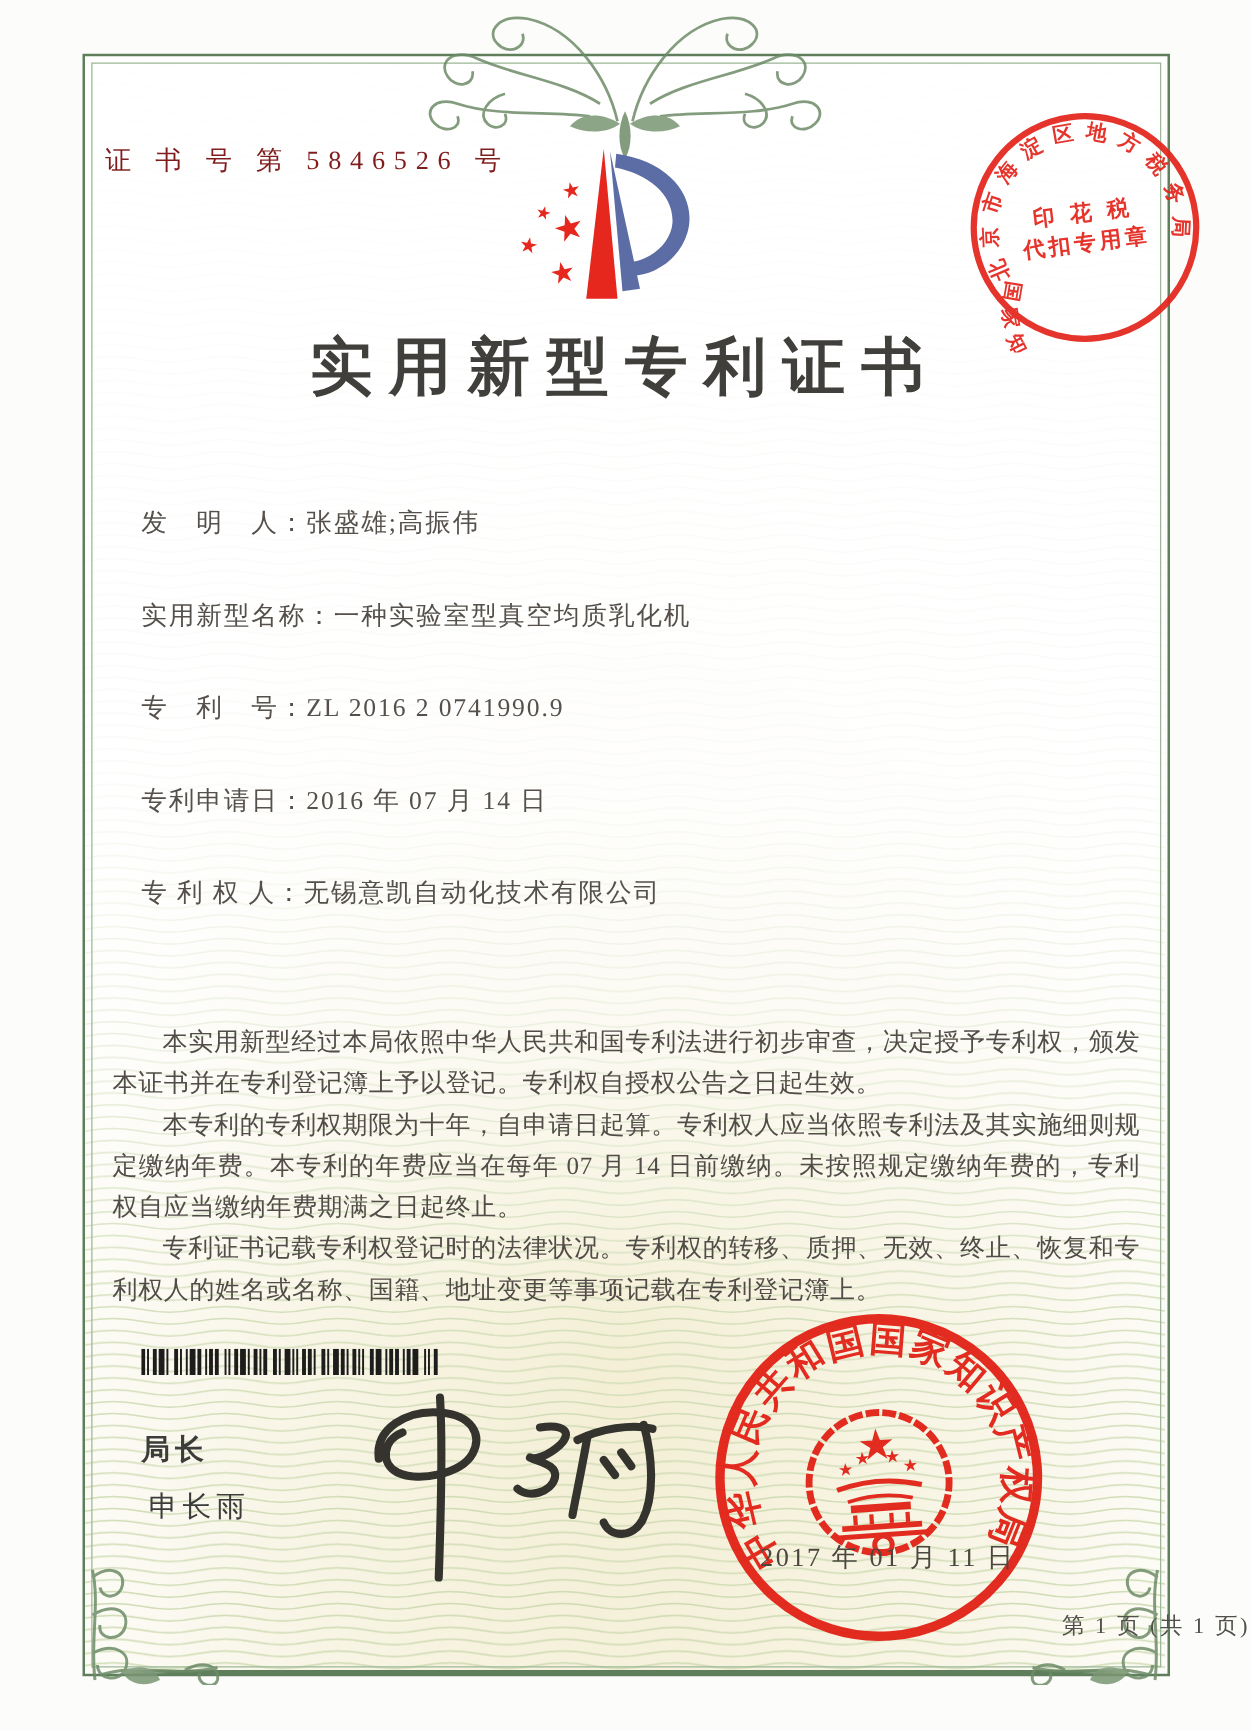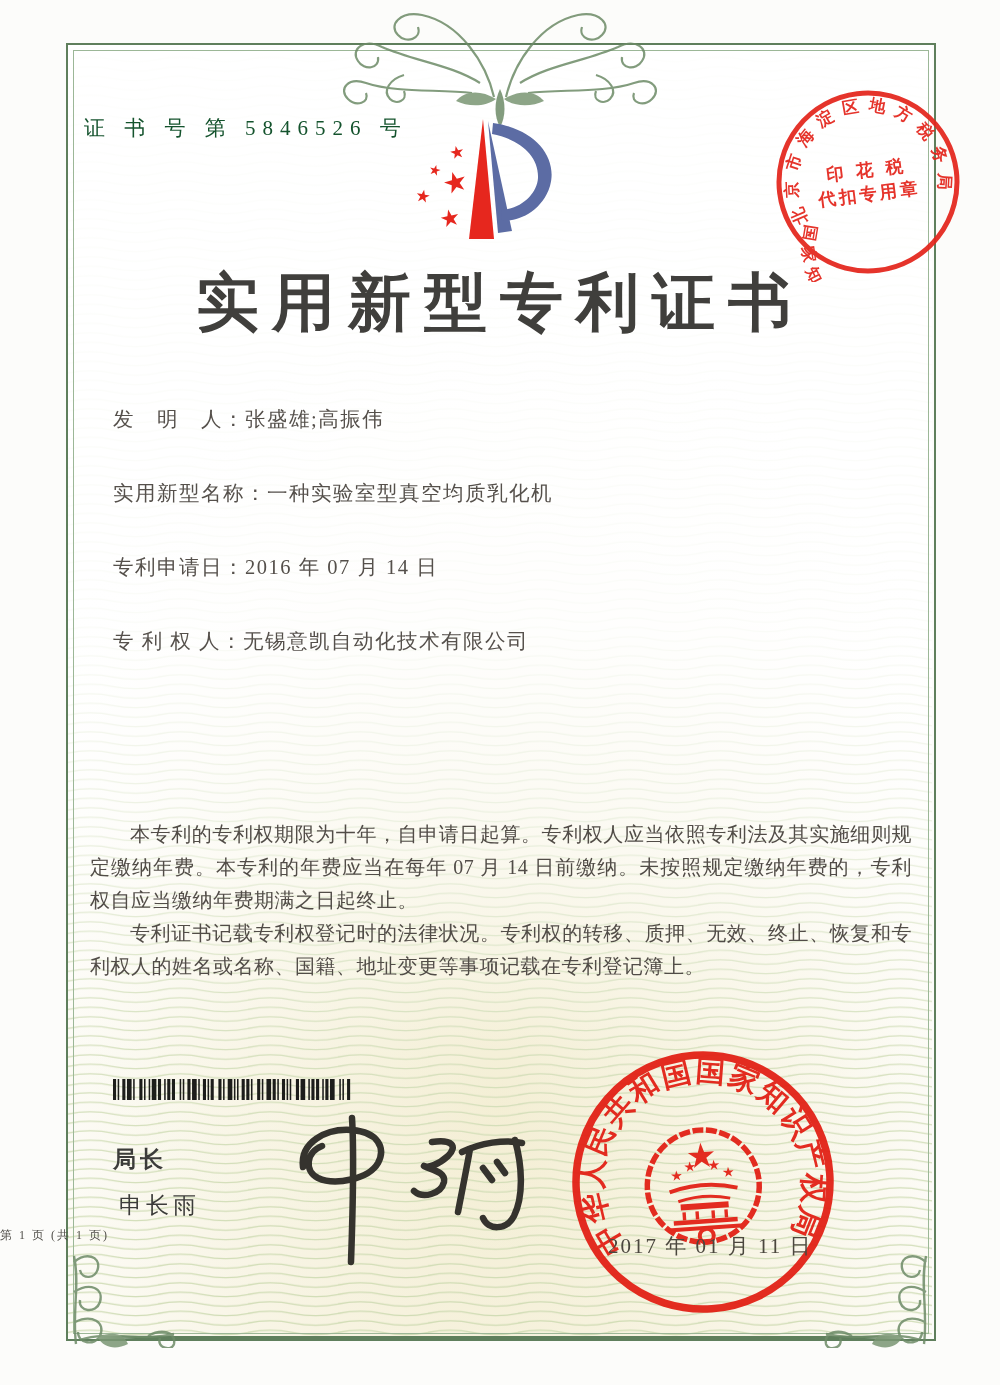--- a/index.html
+++ b/index.html
@@ -5,33 +5,33 @@
   html,body{margin:0;padding:0;background:#e9e9e6;}
   #page{position:relative;width:1000px;height:1385px;background:#fcfcfa;margin:0 auto;
         font-family:"Liberation Serif","DejaVu Serif",serif;overflow:hidden;}
   .abs{position:absolute;}
   
   .frame-outer{left:66px;top:43px;width:866px;height:1294px;border:2px solid #5f7f5c;}
   .frame-inner{left:73px;top:50px;width:854px;height:1282px;border:1px solid #9cb797;}
   .bottom-rule{left:95px;top:1336px;width:810px;height:4px;border-radius:2px;
       background:linear-gradient(to right,rgba(95,127,92,0),#5f7f5c 5%,#5f7f5c 95%,rgba(95,127,92,0));}
   
-  .certno{left:84px;top:114px;font-size:21px;letter-spacing:7px;color:#14532d;}
-  .title{left:0;right:0;top:260px;text-align:center;font-size:63px;font-weight:700;
+  .certno{left:84px;top:114px;font-size:21px;letter-spacing:7px;color:#7f1d1d;}
+  .title{left:0;right:0;top:260px;text-align:center;font-size:50px;font-weight:700;
          letter-spacing:13px;color:#403f3c;}
   .fields{left:113px;top:404px;width:760px;}
   .field-row{margin-bottom:43px;font-size:20.5px;line-height:31px;color:#55504b;letter-spacing:1.5px;white-space:nowrap;}
   .paras{left:90px;top:818px;width:822px;font-size:20px;line-height:33px;color:#514c47;text-align:justify;}
   .paras p{margin:0;text-indent:2em;letter-spacing:0.5px;}
   .signer-title{left:113px;top:1144px;font-size:23px;letter-spacing:4px;color:#3c3c3a;
         font-family:"Liberation Sans","DejaVu Sans",sans-serif;font-weight:bold;}
   .signer-name{left:119px;top:1190px;font-size:23px;letter-spacing:4px;color:#3c3c3a;
         font-family:Liberation Sans, sans-serif;}
   .issue-date{left:608px;top:1232px;font-size:21px;letter-spacing:2px;color:#4b473e;z-index:6;}
-  .footer{left:0;right:0;top:1227px;text-align:left;font-size:12px;letter-spacing:2px;color:#514f4a;}
+  .footer{left:0;right:0;top:1288px;text-align:right;font-size:18px;letter-spacing:2px;color:#514f4a;}
   svg{display:block;}
   .seal{opacity:.93;}
   .seal text{font-family:"Liberation Serif","DejaVu Serif",serif;font-weight:700;}
 </style>
 </head>
 <body>
 
 <div id="page">
 
   <svg class="abs" style="left:68px;top:45px;" width="864" height="1292" viewBox="0 0 864 1292">
@@ -116,28 +116,32 @@
   <div class="abs title">实用新型专利证书</div>
 
   <div class="abs fields">
     <div class="field-row">
       <span>发　明　人：</span><span>张盛雄;高振伟</span>
     </div>
     <div class="field-row">
       <span>实用新型名称：</span><span>一种实验室型真空均质乳化机</span>
     </div>
     <div class="field-row">
+      <span>专　利　号：</span><span>ZL 2016 2 0741990.9</span>
+    </div>
+    <div class="field-row">
       <span>专利申请日：</span><span>2016 年 07 月 14 日</span>
     </div>
     <div class="field-row">
       <span>专 利 权 人：</span><span>无锡意凯自动化技术有限公司</span>
     </div>
   </div>
 
   <div class="abs paras">
+    <p>本实用新型经过本局依照中华人民共和国专利法进行初步审查，决定授予专利权，颁发本证书并在专利登记簿上予以登记。专利权自授权公告之日起生效。</p>
     <p>本专利的专利权期限为十年，自申请日起算。专利权人应当依照专利法及其实施细则规定缴纳年费。本专利的年费应当在每年 07 月 14 日前缴纳。未按照规定缴纳年费的，专利权自应当缴纳年费期满之日起终止。</p>
     <p>专利证书记载专利权登记时的法律状况。专利权的转移、质押、无效、终止、恢复和专利权人的姓名或名称、国籍、地址变更等事项记载在专利登记簿上。</p>
   </div>
 
   <svg class="abs" id="barcode" style="left:113px;top:1079px;" width="258" height="21" viewBox="0 0 258 21">
       <rect x="0" y="0" width="3.1" height="21" fill="#1d1d1b"></rect>
       <rect x="4.65" y="0" width="1.55" height="21" fill="#1d1d1b"></rect>
       <rect x="9.3" y="0" width="3.1" height="21" fill="#1d1d1b"></rect>
       <rect x="13.950000000000001" y="0" width="4.65" height="21" fill="#1d1d1b"></rect>
       <rect x="20.150000000000002" y="0" width="1.55" height="21" fill="#1d1d1b"></rect>

